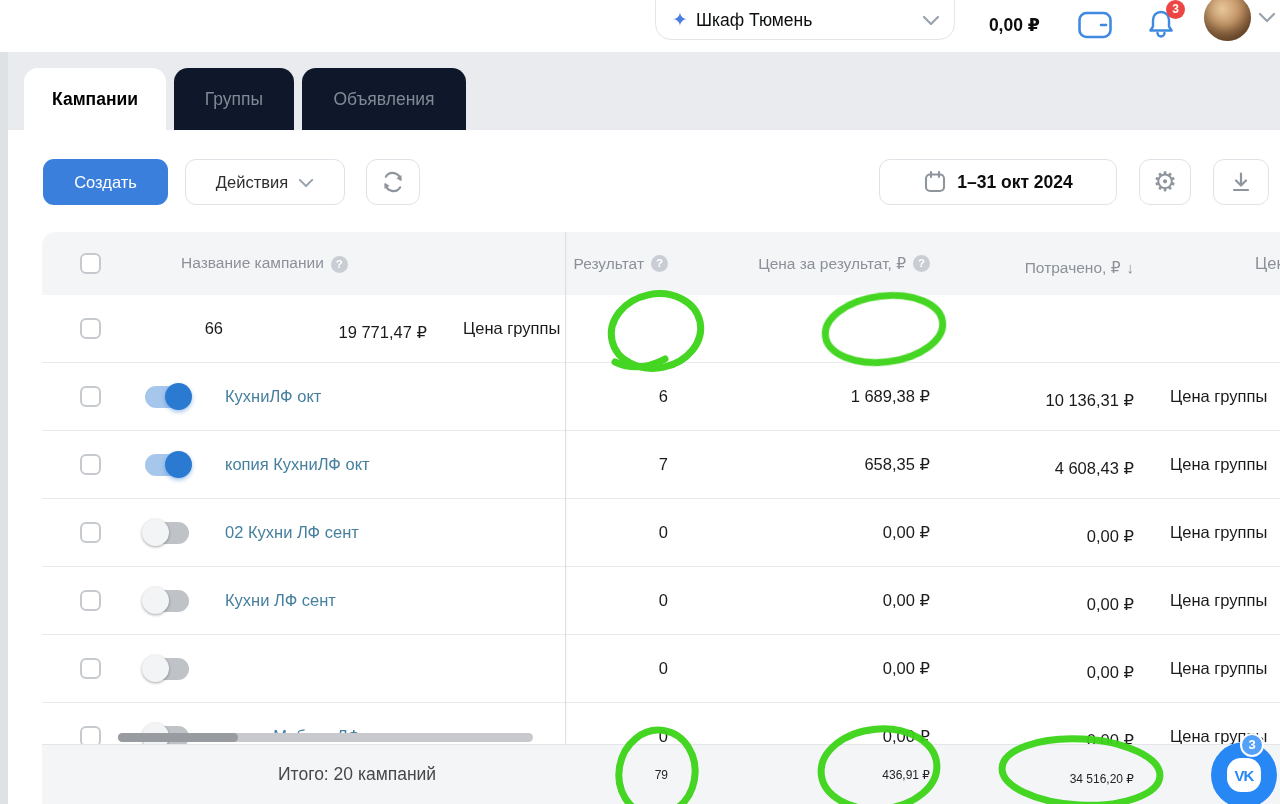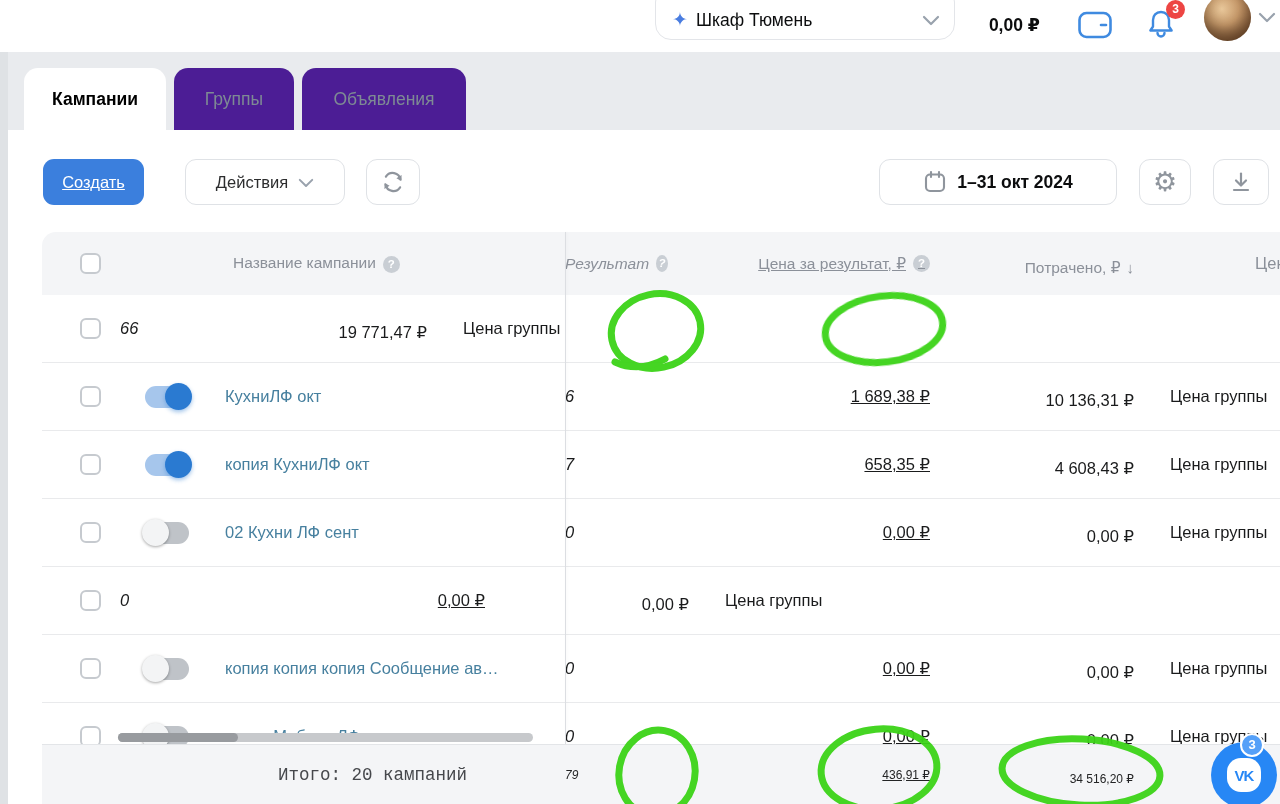--- a/index.html
+++ b/index.html
@@ -31,83 +31,83 @@
     position:absolute; left:1204px; top:-6px; width:47px; height:47px; border-radius:50%; cursor:pointer;
     background:radial-gradient(circle at 38% 32%, #e8c79a 0%, #c79a6b 38%, #8a5f3d 72%, #5e3f28 100%);
     box-shadow:inset 0 -10px 14px rgba(60,40,20,.45);
   }
   .profile-chev { position:absolute; left:1258px; top:10px; }
   
   .left-strip { position:absolute; left:0; top:52px; width:8px; height:752px; background:#dfe2e5; z-index:9; }
   .tabband { position:absolute; left:0; top:52px; width:1280px; height:78px; background:#e9ebee; }
   .tab {
     position:absolute; top:16px; height:62px; border-radius:14px 14px 0 0; border:none; cursor:pointer;
-    font-family:inherit; font-size:17.5px; color:#7e8a94; background:#4c1d95; text-align:center;
+    font-family:inherit; font-size:17.5px; color:#7e8a94; background:#0f172a; text-align:center;
   }
   .tab.active { background:#fff; color:#000; font-weight:700; }
   .tab-campaigns { left:24px; width:142px; }
   .tab-groups { left:174px; width:120px; }
   .tab-ads { left:302px; width:164px; }
   
   .toolbar { position:absolute; left:0; top:130px; width:1280px; height:102px; background:#fff; }
   .btn {
     position:absolute; top:29px; height:46px; border-radius:11px; cursor:pointer;
     font-family:inherit; font-size:16.5px; display:flex; align-items:center; justify-content:center;
     background:#fff; border:1px solid #dfe2e6; color:#2c2d2e;
   }
-  .btn-create { left:43px; width:101px; background:#3b7fdd; border:none; color:#fff; font-weight:500;text-decoration:underline; }
+  .btn-create { left:43px; width:125px; background:#3b7fdd; border:none; color:#fff; font-weight:500; }
   .btn-actions { left:185px; width:160px; gap:10px; }
   .btn-refresh { left:366px; width:54px; color:#8f959d; }
   .btn-date { left:879px; width:238px; gap:10px; font-weight:700; font-size:17.5px; color:#0c0d0e; }
   .btn-gear { left:1139px; width:52px; color:#8f959d; }
   .btn-download { left:1213px; width:56px; color:#8f959d; }
   .gear-glyph { font-size:27px; line-height:27px; color:#8f959d; }
   
   .card {
     position:absolute; left:42px; top:232px; width:1406px; height:572px;
     border-radius:14px 14px 0 0; background:#fff; z-index:1;
   }
   .thead {
     display:flex; height:63px; background:#f4f5f7; border-radius:14px 14px 0 0;
     align-items:center; color:#8b9099; font-size:15.5px;
   }
   .trow { display:flex; height:68px; align-items:center; border-bottom:1px solid #e9eaec; background:#fff; }
   .c { flex:none; display:flex; align-items:center; }
   .c-check { width:78px; padding-left:38px; }
   .c-name { width:445px; padding-left:25px; }
-  .c-result { width:115px; justify-content:flex-start; padding-right:12px;font-style:italic; }
-  .c-cpr { width:262px; justify-content:flex-end; padding-right:12px;text-decoration:underline; }
+  .c-result { width:115px; justify-content:flex-end; padding-right:12px; }
+  .c-cpr { width:262px; justify-content:flex-end; padding-right:12px; }
   .c-spent { width:206px; justify-content:flex-end; padding-right:14px;margin-top:8px; }
   .c-price { width:300px; padding-left:22px; }
   .c-num, .c-price { font-size:16.5px; color:#1a1b1c; }
   .checkbox { width:21px; height:21px; border:2px solid #c6cacf; border-radius:6px; background:#fff; cursor:pointer; }
   .hq {
     display:inline-block; width:17px; height:17px; border-radius:50%; background:#c9ced4; color:#fff;
     font-size:11.5px; font-weight:700; line-height:17px; text-align:center; margin-left:7px; cursor:pointer;
   }
   .sort-arrow { color:#8b9099; margin-left:6px; font-size:15px; }
   .toggle { position:relative; width:44px; height:22px; border-radius:11px; cursor:pointer; flex:none; }
   .toggle .knob { position:absolute; top:-3px; width:27px; height:27px; border-radius:50%; }
   .toggle.on { background:#a6c6ec; }
   .toggle.on .knob { right:-3px; background:#2a7ad1; box-shadow:0 2px 4px rgba(42,122,209,.45); }
   .toggle.off { background:#bfc3c8; }
   .toggle.off .knob { left:-3px; background:#f3f4f5; box-shadow:0 1px 3px rgba(0,0,0,.35); }
   .link { color:#47809f; font-size:16.5px; margin-left:36px; text-decoration:none; cursor:pointer; white-space:nowrap; }
   .vdivider { position:absolute; left:523px; top:0; width:1px; height:512px; background:#dcdee2; box-shadow:1px 0 3px rgba(0,0,0,.05); }
   
-  .th-name { margin-left:88px; }
+  .th-name { margin-left:36px; }
   .th-price { padding-left:85px; color:#8b9099; }
   
   .hscroll { position:absolute; left:118px; top:733px; width:415px; height:9px; border-radius:5px; background:#c7c9cc; z-index:4; cursor:pointer; }
   .hscroll .thumb { position:absolute; left:0; top:0; width:120px; height:9px; border-radius:5px; background:#989b9f; cursor:grab; }
   .tfoot {
     position:absolute; left:42px; top:744px; width:1406px; height:60px; background:#f4f5f7;
     border-top:1px solid #e3e5e8; z-index:5; display:flex; align-items:center;
   }
-  .tfoot .c-name { padding-left:0;font-family:Liberation Mono, monospace; }
+  .tfoot .c-name { padding-left:0; }
   .summary-text { margin-left:158px; font-size:17.5px; color:#46484c; }
   .tfoot .c-num { font-size:12px; color:#232425; }
   
   .fab {
     position:absolute; left:1211px; top:742px; width:66px; height:66px; border-radius:50%;
     background:#2787f5; border:none; cursor:pointer; z-index:6;
   }
   .fab .vk-square {
     position:absolute; left:16px; top:16px; width:34px; height:34px; border-radius:14px; background:#fff;
     color:#2787f5; font-weight:700; font-size:15px; letter-spacing:-1px;
@@ -274,34 +274,39 @@
     </div>
     <div class="c c-result c-num">0</div>
     <div class="c c-cpr c-num">0,00 ₽</div>
     <div class="c c-spent c-num">0,00 ₽</div>
     <div class="c c-price">Цена группы</div>
   </div>
         <div class="trow">
     <div class="c c-check">
             <span class="checkbox"></span>
           </div>
+    <div class="c c-name">
+      <span class="toggle off">
+              <span class="knob"></span>
+            </span>
+      <a class="link">Кухни ЛФ сент</a>
+    </div>
     <div class="c c-result c-num">0</div>
     <div class="c c-cpr c-num">0,00 ₽</div>
     <div class="c c-spent c-num">0,00 ₽</div>
     <div class="c c-price">Цена группы</div>
   </div>
         <div class="trow">
     <div class="c c-check">
             <span class="checkbox"></span>
           </div>
     <div class="c c-name">
       <span class="toggle off">
               <span class="knob"></span>
             </span>
-      <a class="link">копия копия копия Сообщение ав…</a>
     </div>
     <div class="c c-result c-num">0</div>
     <div class="c c-cpr c-num">0,00 ₽</div>
     <div class="c c-spent c-num">0,00 ₽</div>
     <div class="c c-price">Цена группы</div>
   </div>
         <div class="trow">
     <div class="c c-check">
             <span class="checkbox"></span>
           </div>

